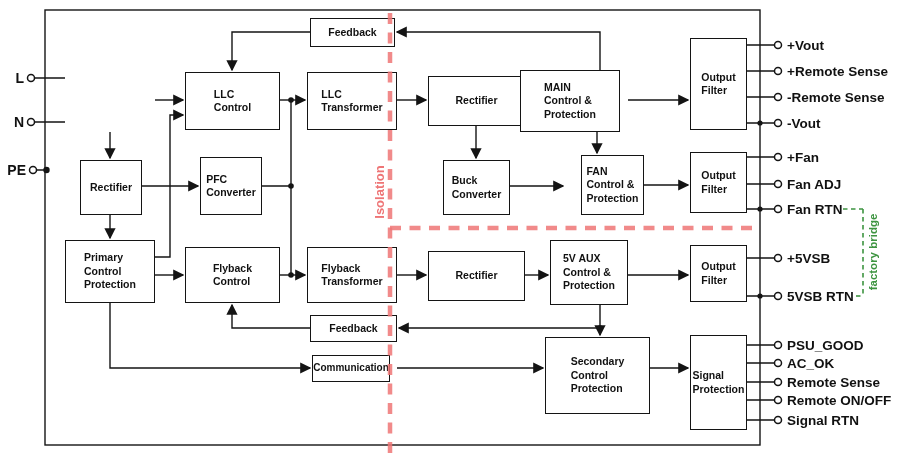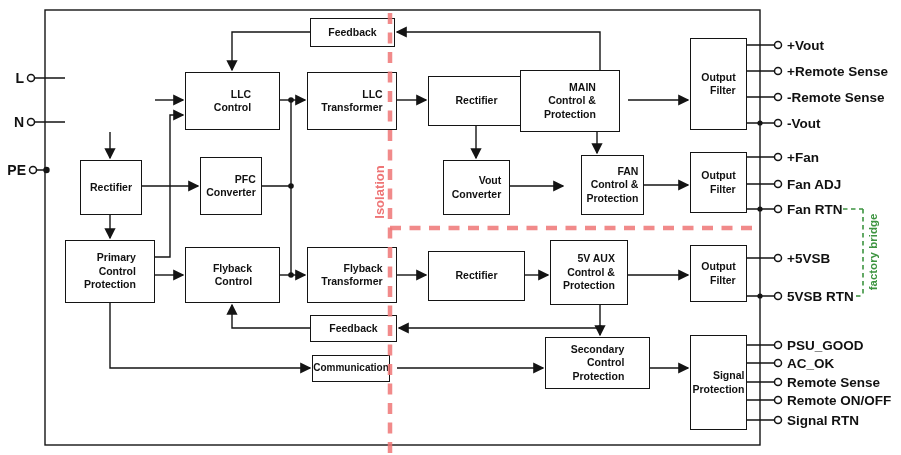--- a/index.html
+++ b/index.html
@@ -4,21 +4,21 @@
 <style>
   :root{ --line:#141414; --isolation:#ee7576; --bridge:#3d9440; }
   html,body{margin:0;padding:0;background:#fff;}
   .canvas{position:relative;width:901px;height:455px;background:#fff;
           font-family:"Liberation Sans",sans-serif;overflow:hidden;}
   svg.layer{position:absolute;left:0;top:0;}
   #base-layer{z-index:1;}
   #overlay-layer{z-index:3;pointer-events:none;}
   .block{position:absolute;z-index:2;box-sizing:border-box;
          display:flex;align-items:center;justify-content:center;
-         text-align:right;white-space:pre-line;
+         text-align:left;white-space:pre-line;
          background:#fff;border:1.4px solid var(--line);
          font-size:10.5px;font-weight:700;line-height:1.28;color:#111;}
   .c{stroke:var(--line);stroke-width:1.4;fill:none;}
   .dot{fill:var(--line);stroke:none;}
   .term{fill:#fff;stroke:var(--line);stroke-width:1.5;}
   .lbl{font-weight:700;fill:#111;}
   .lbl.in{font-size:14px;}
   .lbl.out{font-size:13.5px;}
   .iso{stroke:var(--isolation);stroke-width:4.5;fill:none;stroke-dasharray:11 8.5;opacity:.85;}
   .iso-lbl{fill:var(--isolation);font-size:13px;font-weight:700;}
@@ -142,21 +142,21 @@
   <div class="block" style="left:520px;top:70px;width:100px;height:62px">MAIN
 Control &amp;
 Protection</div>
   <div class="block" style="left:690px;top:38px;width:57px;height:92px">Output
 Filter</div>
   <div class="block" style="left:310px;top:18px;width:85px;height:29px">Feedback</div>
 
   <div class="block" style="left:80px;top:160px;width:62px;height:55px">Rectifier</div>
   <div class="block" style="left:200px;top:157px;width:62px;height:58px">PFC
 Converter</div>
-  <div class="block" style="left:443px;top:160px;width:67px;height:55px">Vout
+  <div class="block" style="left:443px;top:160px;width:67px;height:55px">Buck
 Converter</div>
   <div class="block" style="left:581px;top:155px;width:63px;height:60px">FAN
 Control &amp;
 Protection</div>
   <div class="block" style="left:690px;top:152px;width:57px;height:61px">Output
 Filter</div>
 
   <div class="block" style="left:65px;top:240px;width:90px;height:63px">Primary
 Control
 Protection</div>
@@ -166,21 +166,21 @@
 Transformer</div>
   <div class="block" style="left:428px;top:251px;width:97px;height:50px">Rectifier</div>
   <div class="block" style="left:550px;top:240px;width:78px;height:65px">5V AUX
 Control &amp;
 Protection</div>
   <div class="block" style="left:690px;top:245px;width:57px;height:57px">Output
 Filter</div>
   <div class="block" style="left:310px;top:315px;width:87px;height:27px">Feedback</div>
 
   <div class="block" style="left:312px;top:355px;width:78px;height:27px;font-size:10px">Communication</div>
-  <div class="block" style="left:545px;top:337px;width:105px;height:52px">Secondary
+  <div class="block" style="left:545px;top:337px;width:105px;height:77px">Secondary
 Control
 Protection</div>
   <div class="block" style="left:690px;top:335px;width:57px;height:95px">Signal
 Protection</div>
 
   <svg id="overlay-layer" class="layer" width="901" height="455" viewBox="0 0 901 455">
     <path class="iso" d="M390,13 V453"></path>
     <path class="iso" d="M390,228 H757"></path>
     <text class="iso-lbl" transform="rotate(-90 379 192)" x="379" y="192" text-anchor="middle" dominant-baseline="central">Isolation</text>
 

